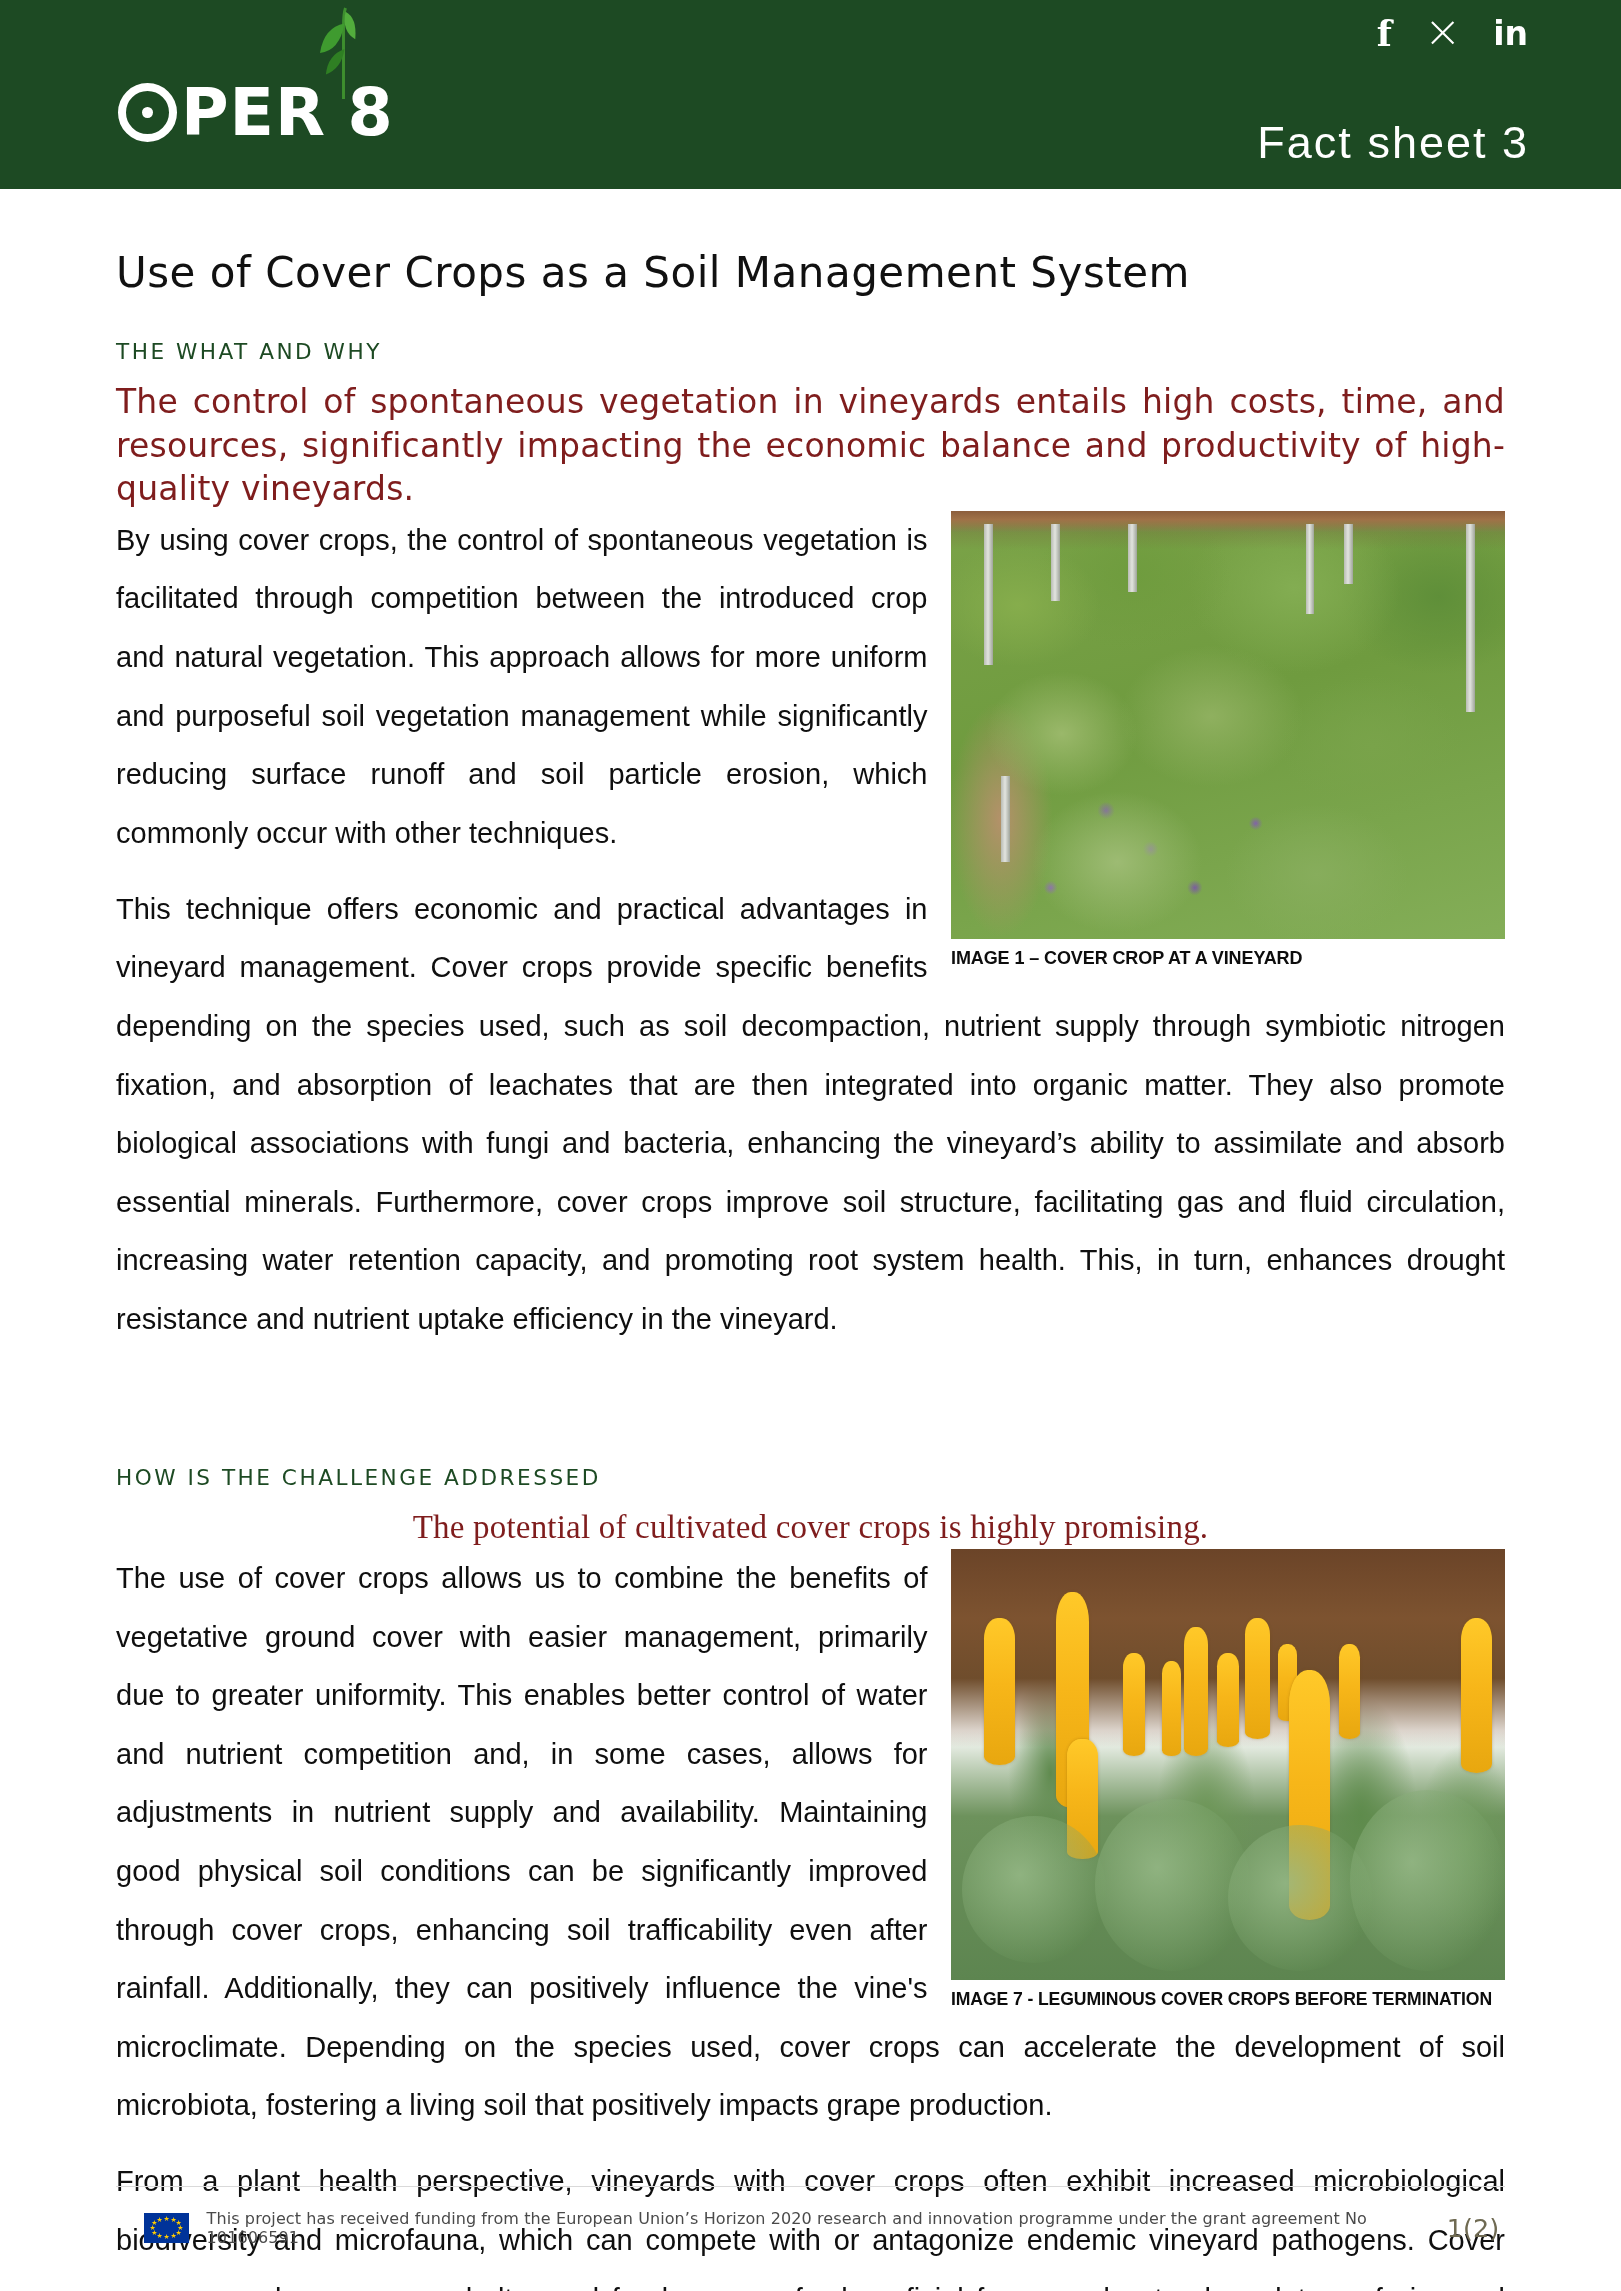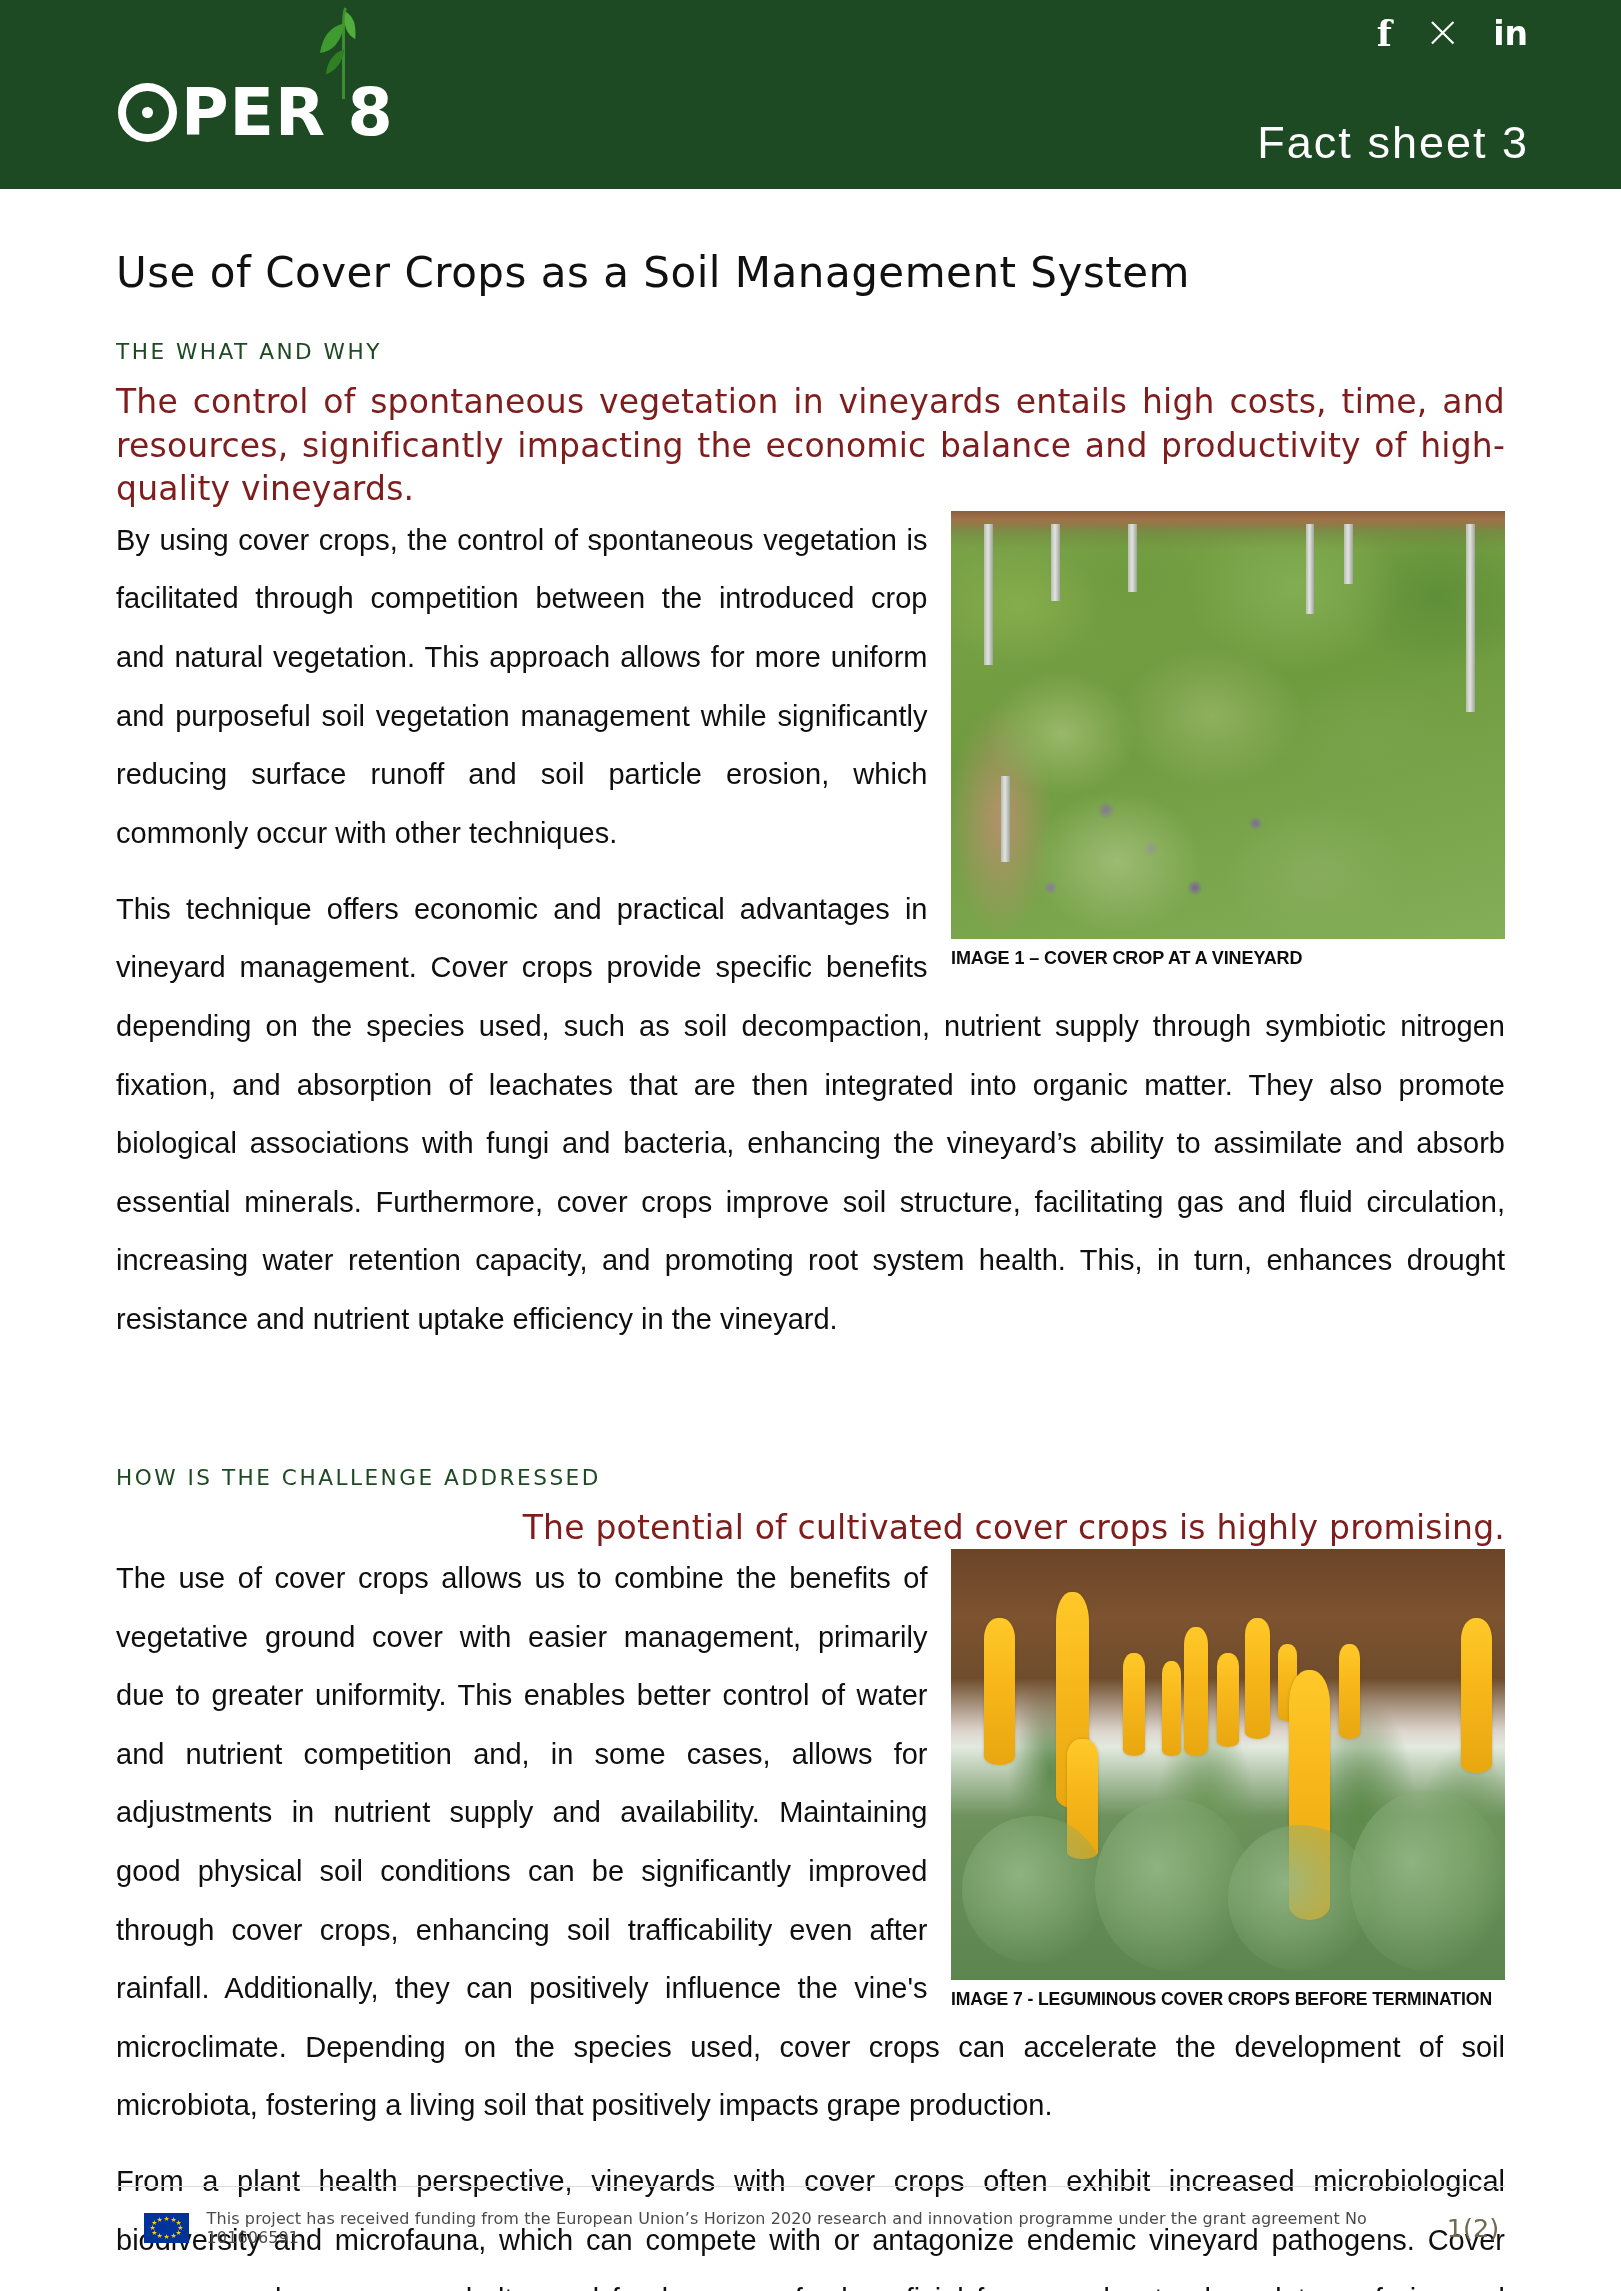--- a/index.html
+++ b/index.html
@@ -147,21 +147,22 @@
     margin-top: 16px;
     font-family: "DejaVu Sans", sans-serif;
     font-size: 33px;
     font-weight: 400;
     line-height: 1.32;
     text-align: justify;
     color: #7f1d1d;
     letter-spacing: 0.2px;
   }
   .lead-narrow {
-    text-align: right;
+    text-align: center;
+    font-family: Liberation Serif, serif;
   }
 
   .section-block {
     margin-top: 25.5px;
   }
 
   
   .figure {
     width: 554px;
     margin-left: 23.5px;

